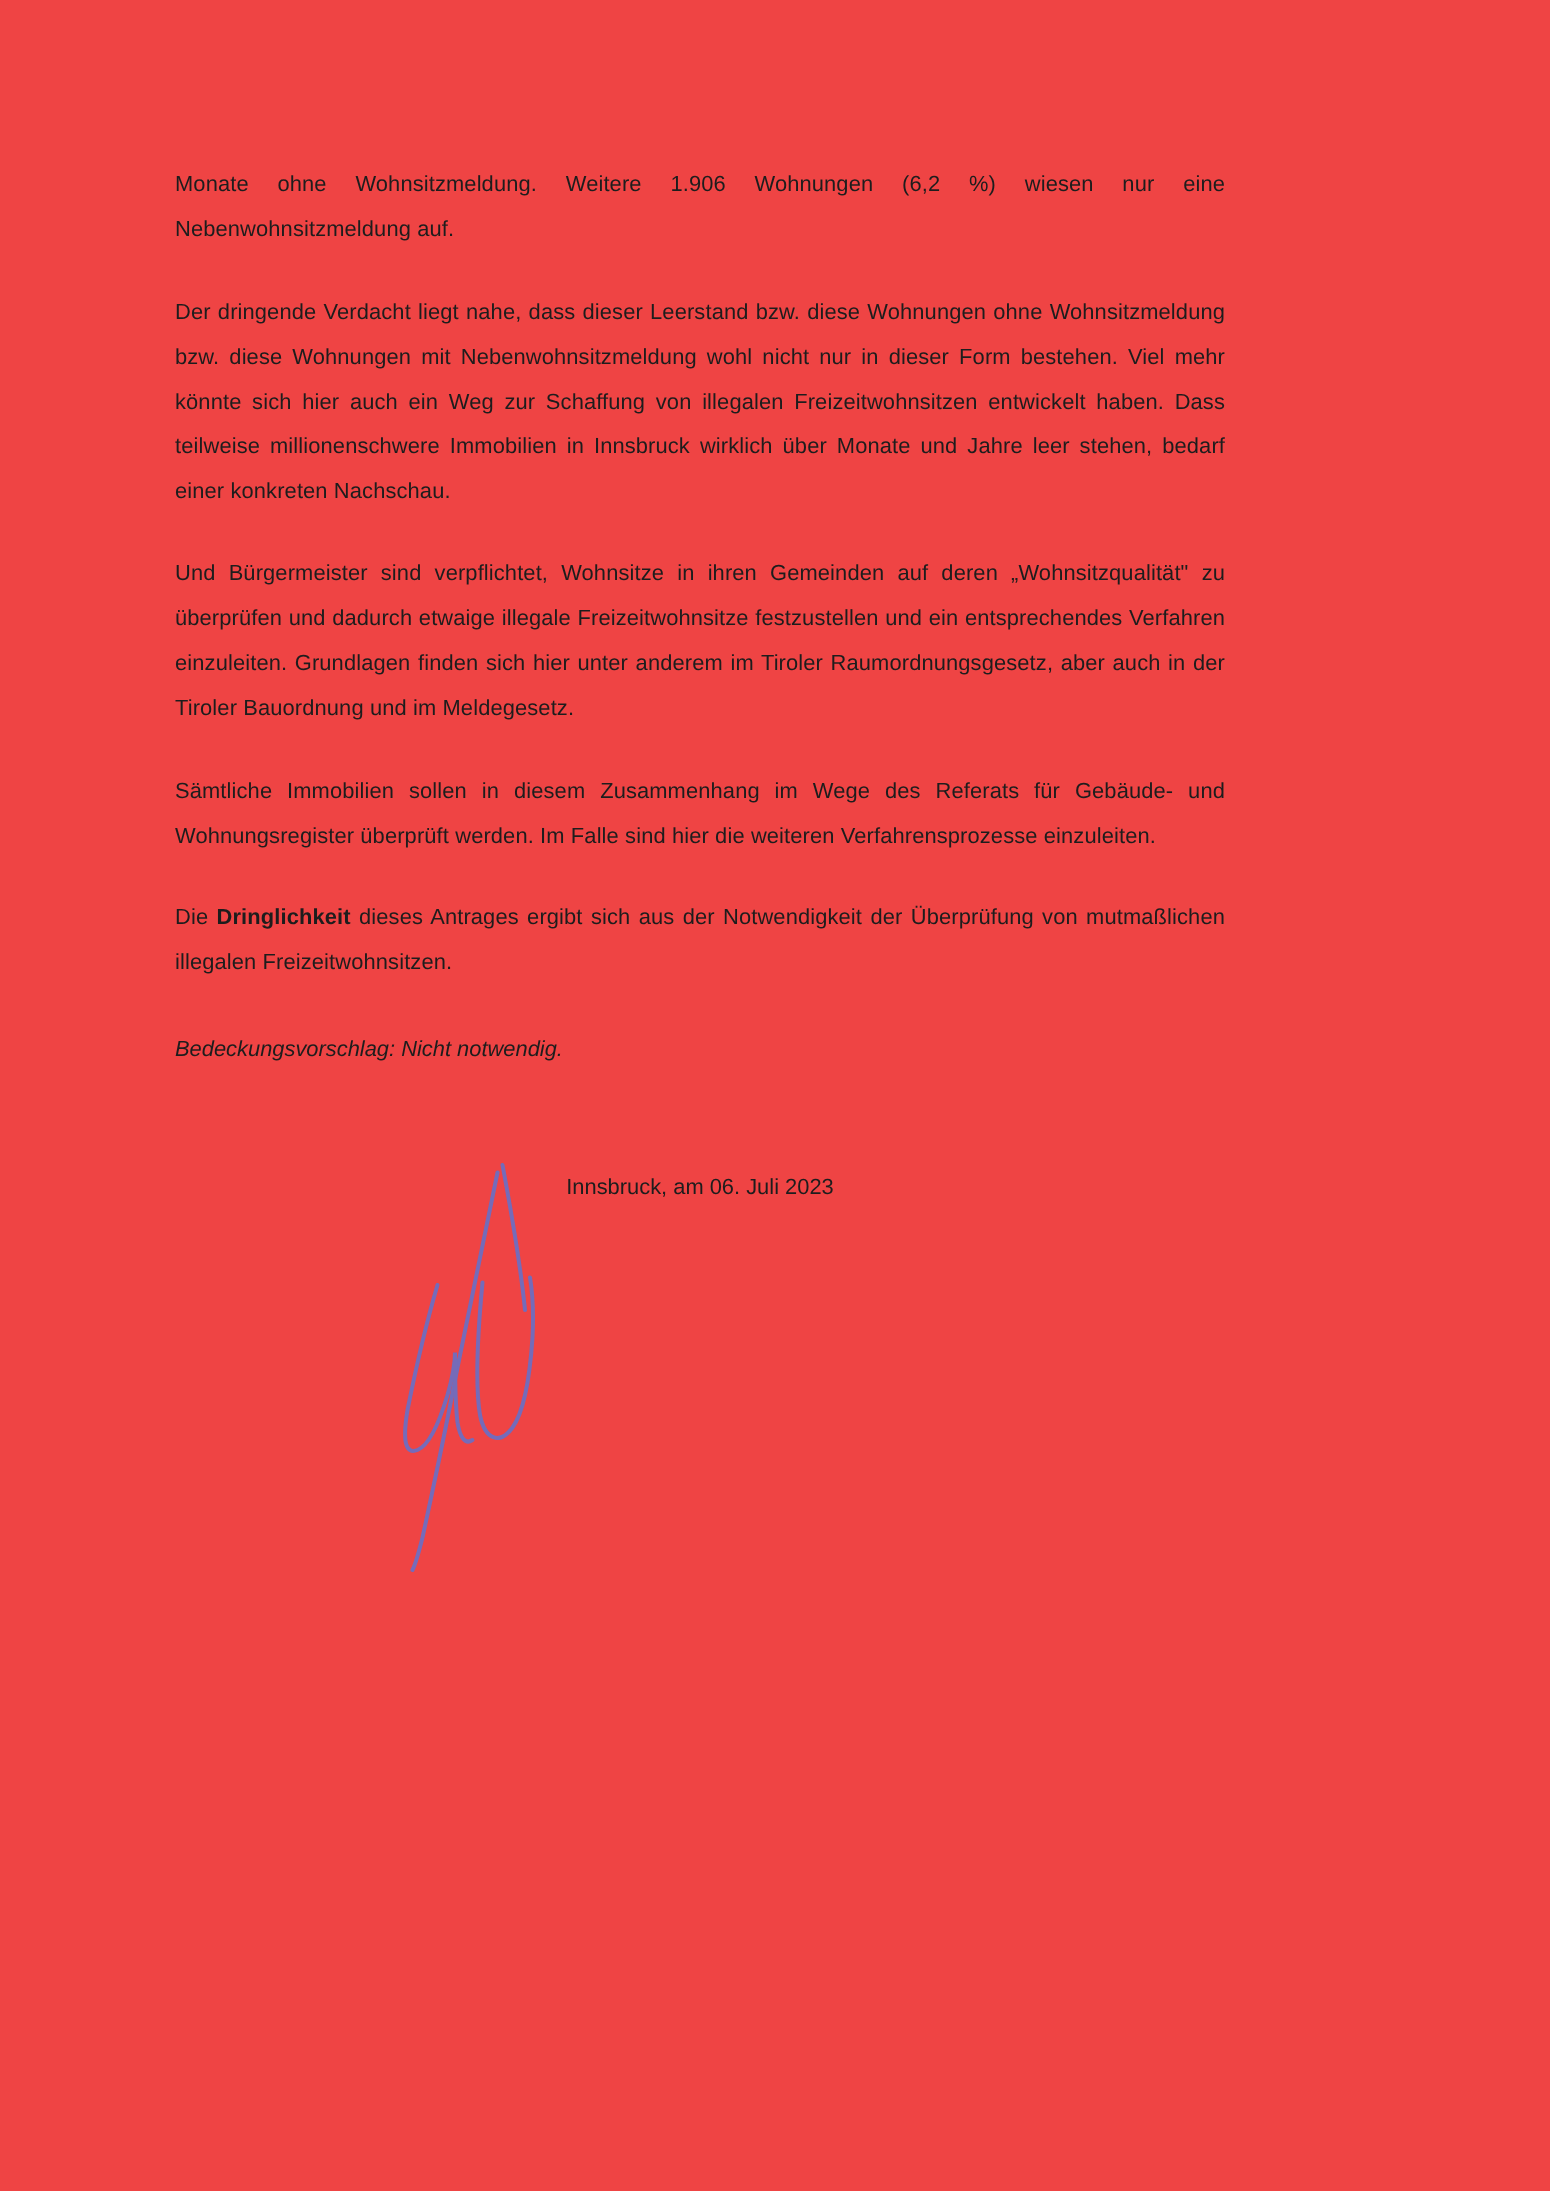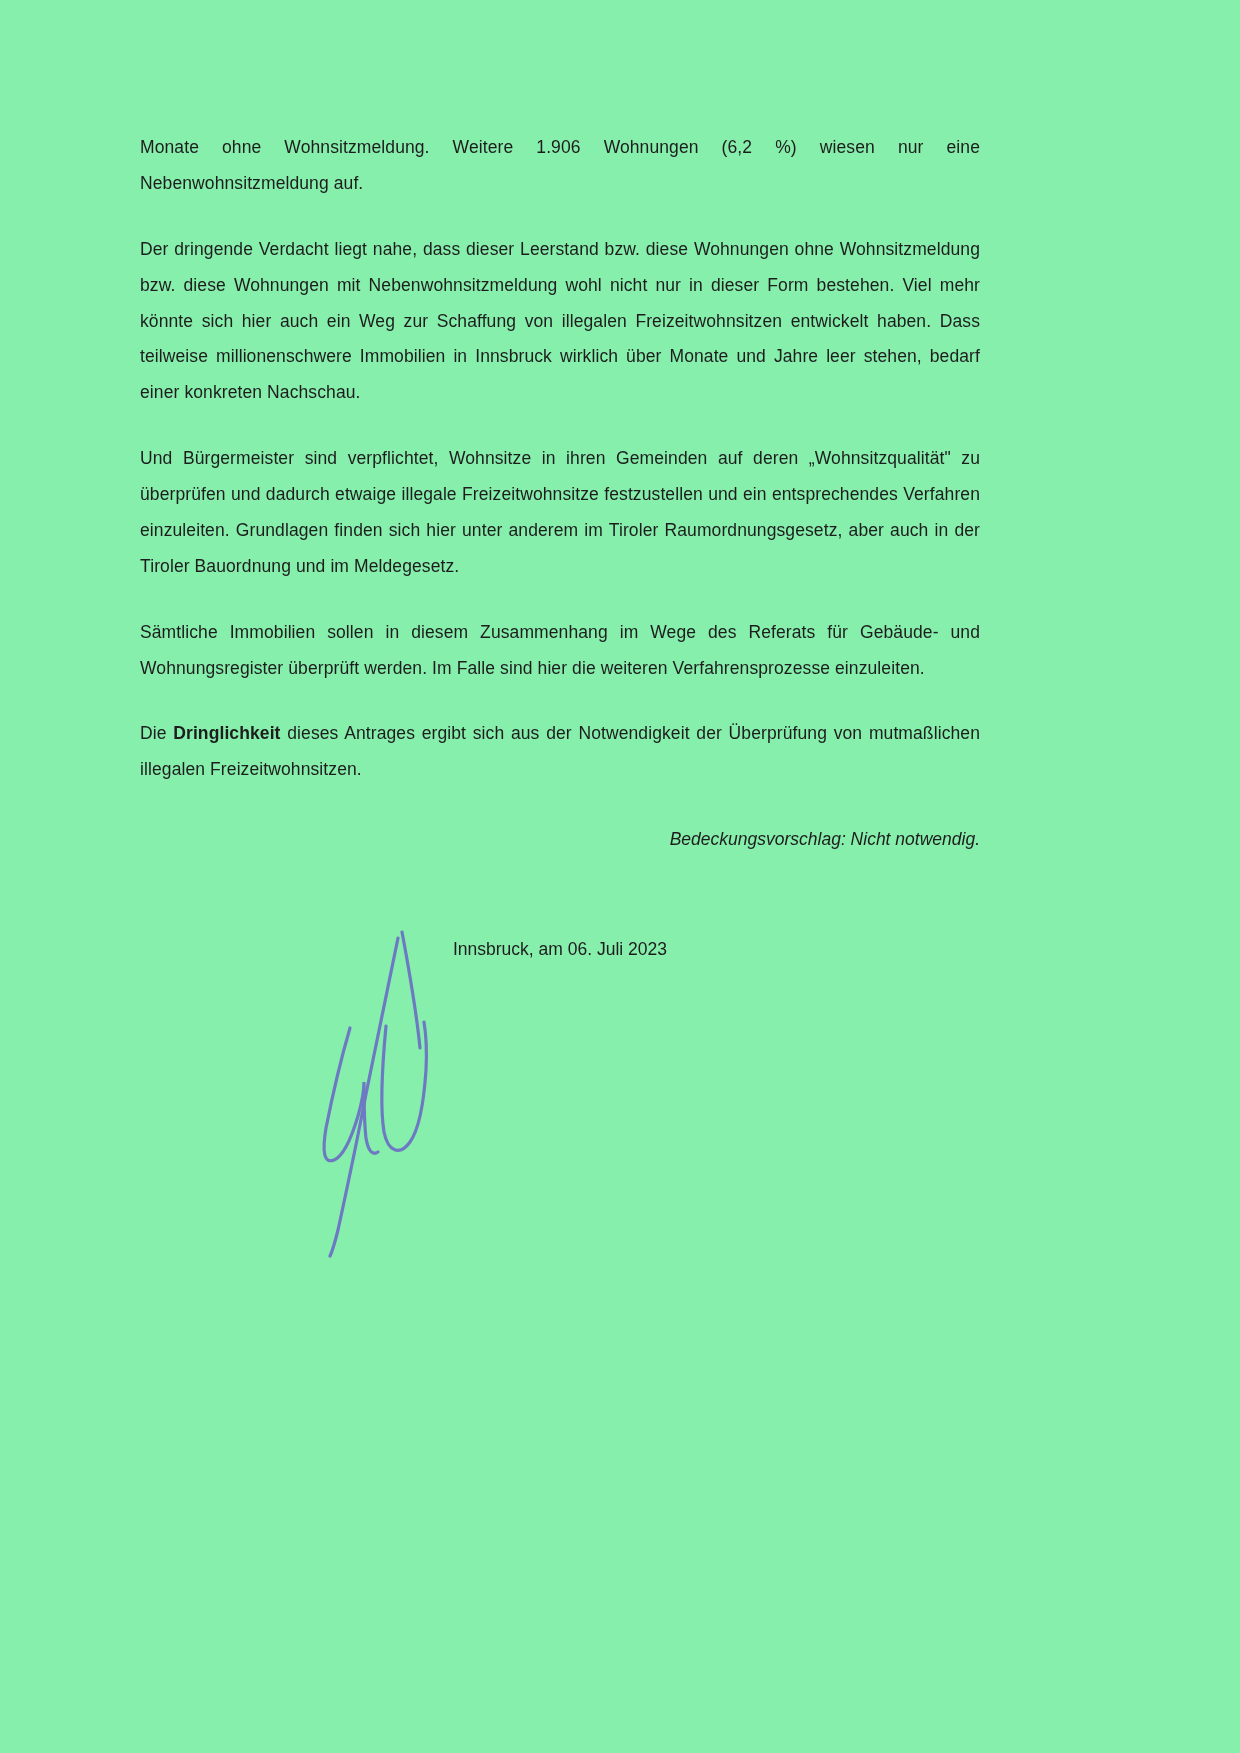--- a/index.html
+++ b/index.html
@@ -12,21 +12,21 @@
     height: 1753px;
     position: relative;
     font-family: "Liberation Sans", sans-serif;
     color: #1a1a1a;
     -webkit-font-smoothing: antialiased;
   }
 
   .page {
     position: absolute;
     inset: 0;
-    background: #86efac;
+    background: #ef4444;
   }
 
   .content {
     position: absolute;
     left: 140px;
     top: 130px;
     width: 840px;
   }
 
   p.para {
@@ -49,21 +49,21 @@
 
   .bold {
     font-weight: bold;
   }
 
   .italic-line {
     font-style: italic;
     font-size: 17.5px;
     line-height: 2.05;
     margin: 34px 0 0 0;
-    text-align: right;
+    text-align: left;
     color: #1d1d1d;
   }
 
   .place-date {
     font-size: 17.5px;
     line-height: 2.05;
     margin: 74px 0 0 0;
     text-align: center;
     color: #1d1d1d;
     position: relative;

